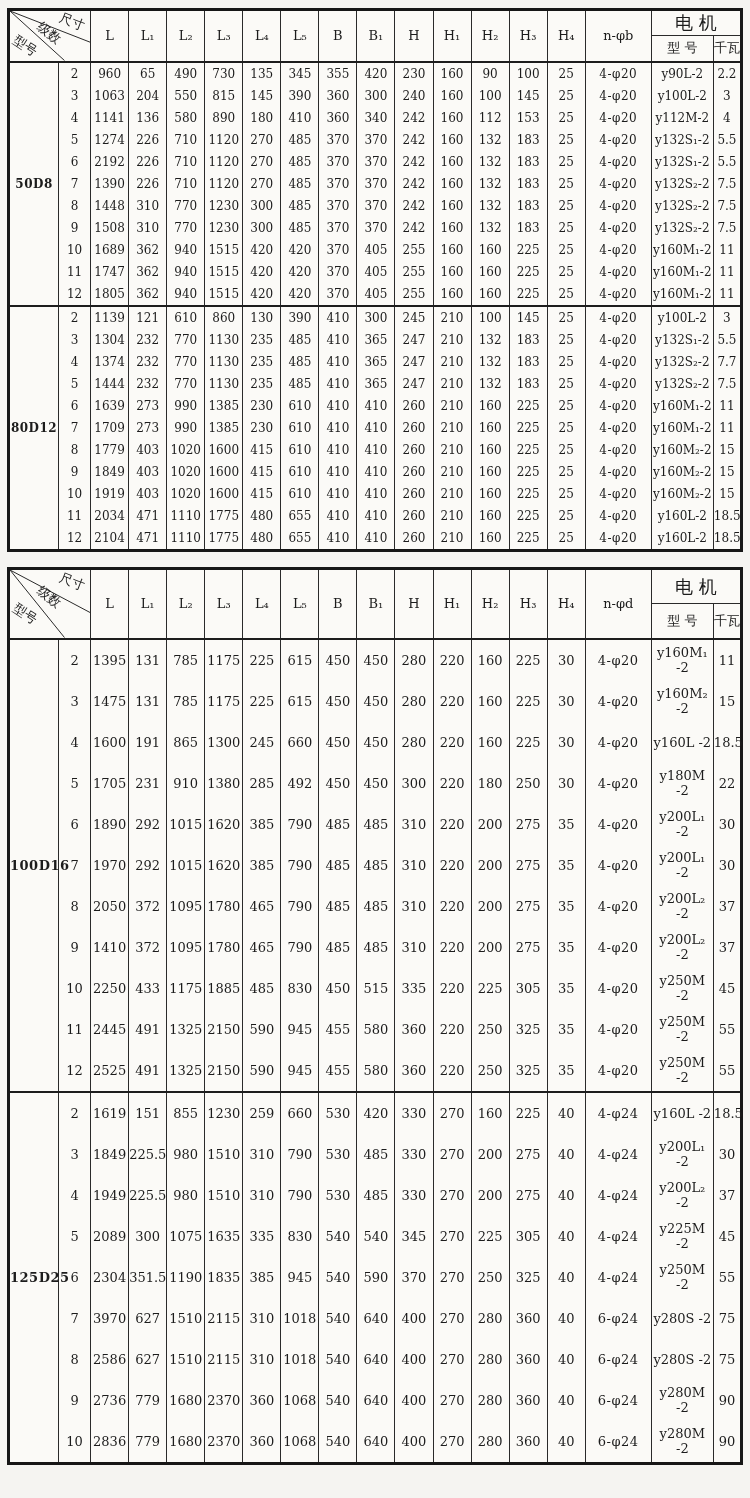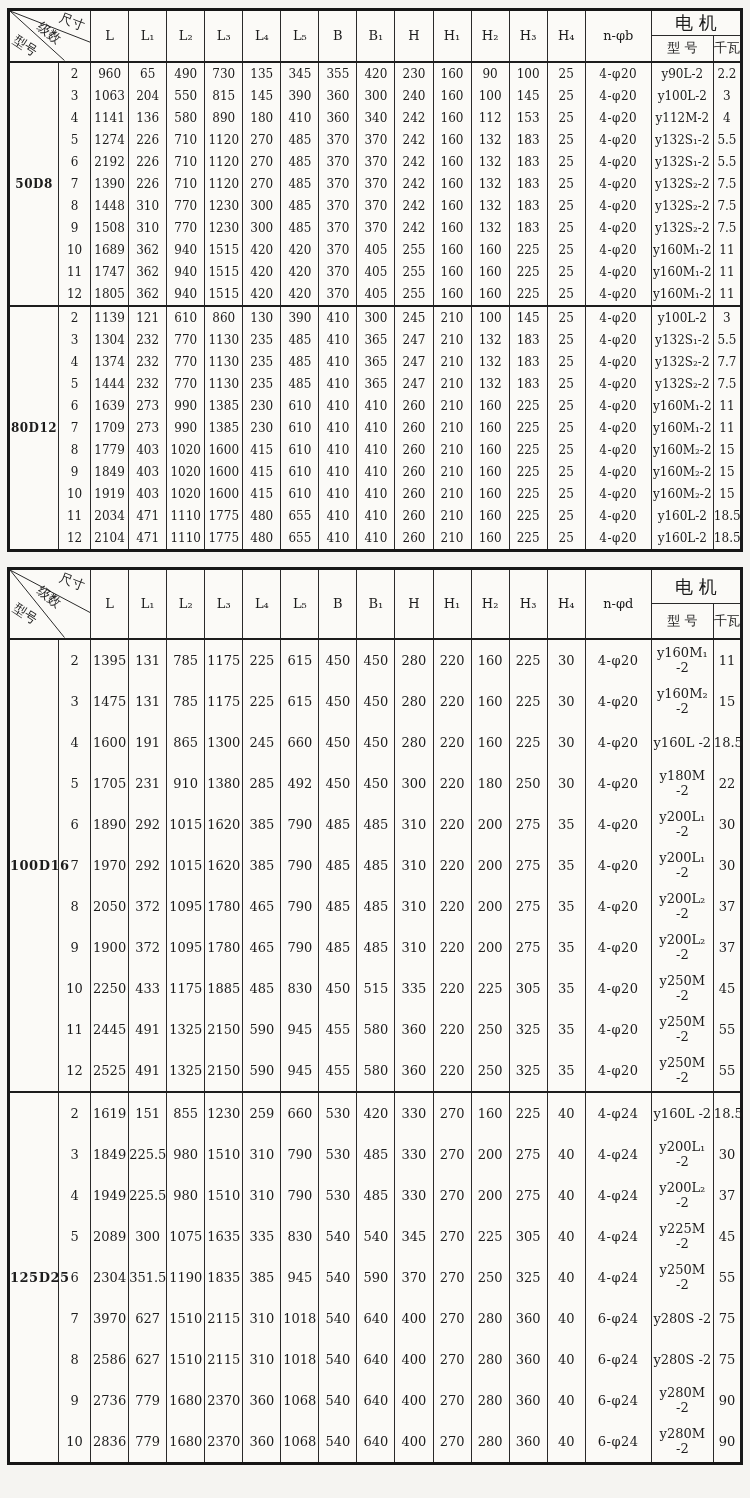--- a/index.html
+++ b/index.html
@@ -696,21 +696,21 @@
             <td>220</td>
             <td>200</td>
             <td>275</td>
             <td>35</td>
             <td class="bolt-cell">4-φ20</td>
             <td>y200L₂ -2</td>
             <td>37</td>
           </tr>
           <tr>
             <td>9</td>
-            <td>1900</td>
+            <td>1410</td>
             <td>372</td>
             <td>1095</td>
             <td>1780</td>
             <td>465</td>
             <td>790</td>
             <td>485</td>
             <td>485</td>
             <td>310</td>
             <td>220</td>
             <td>200</td>

